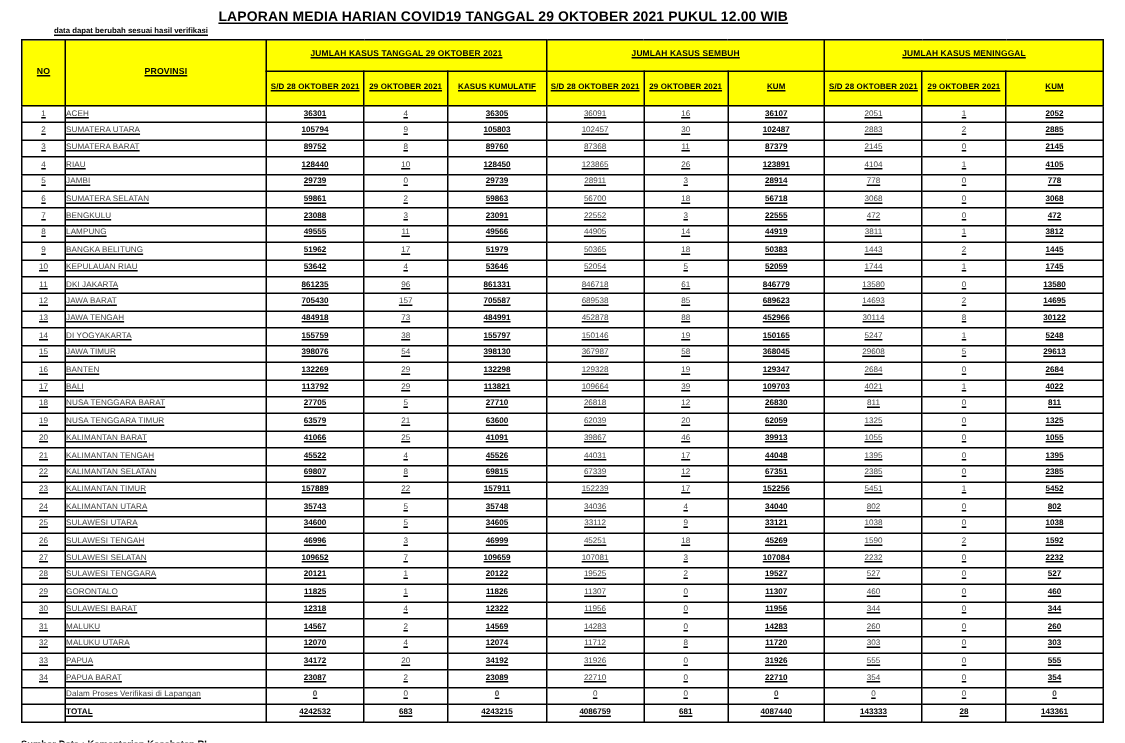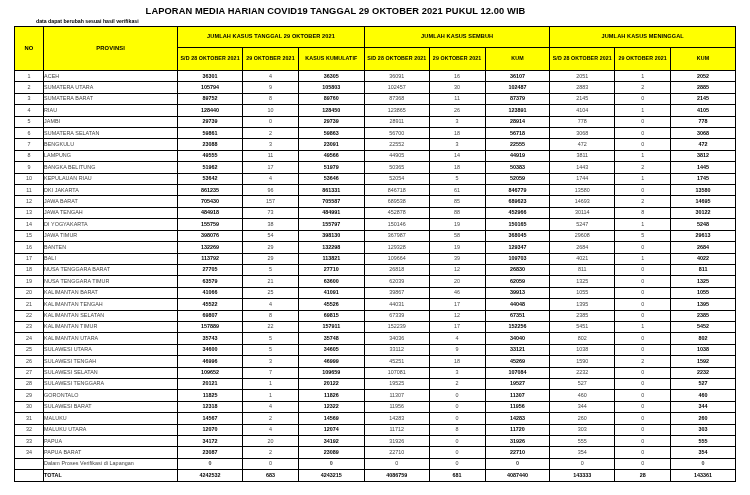--- a/index.html
+++ b/index.html
@@ -12,20 +12,21 @@
     height: 495px;
     font-family: "Liberation Sans", sans-serif;
     color: #000000;
     overflow: hidden;
   }
   .page {
     position: relative;
     width: 671px;
     height: 495px;
     box-sizing: border-box;
+    text-decoration: underline;
   }
   .report-title {
     text-align: center;
     font-size: 9.3px;
     font-weight: bold;
     letter-spacing: 0.1px;
     padding-top: 6px;
     padding-bottom: 2px;
   }
   .subnote {

